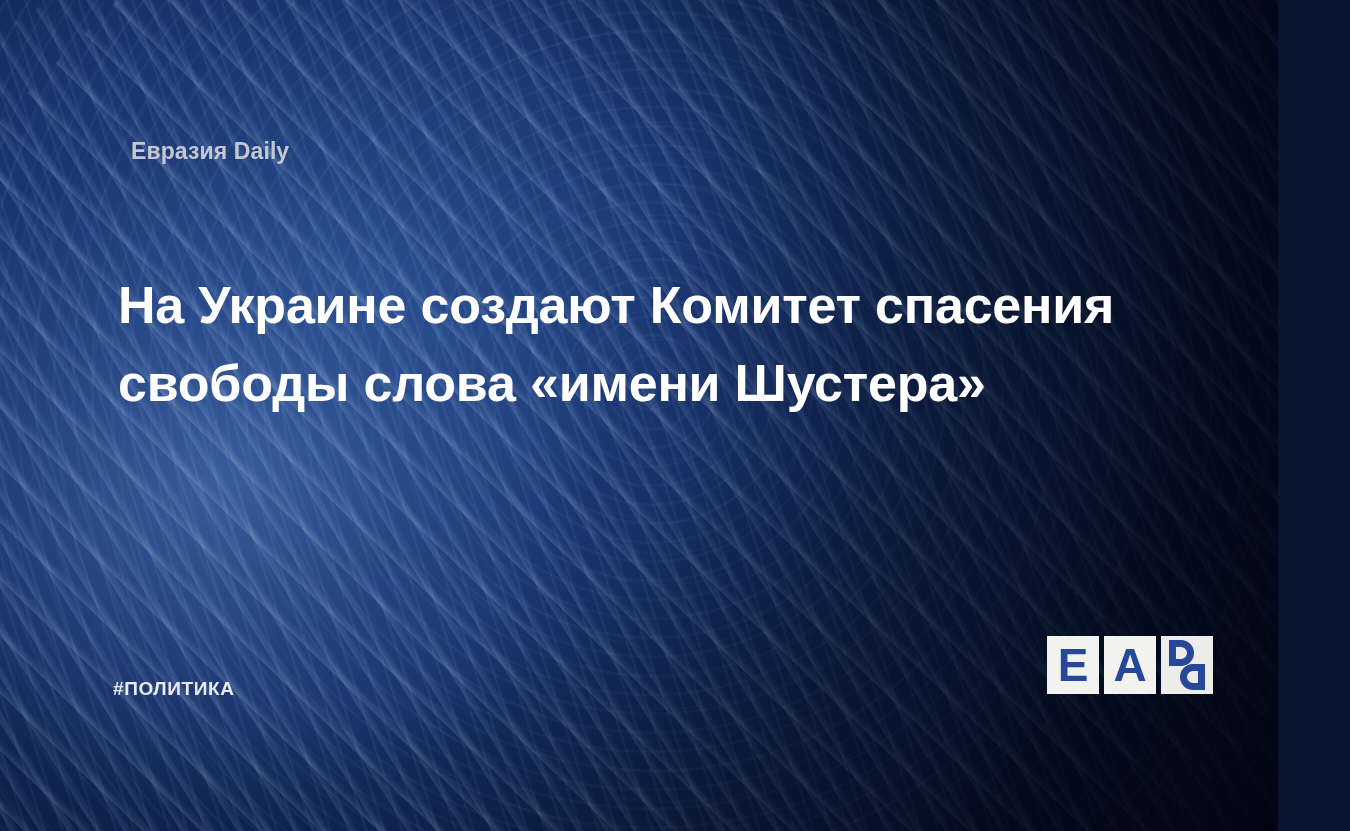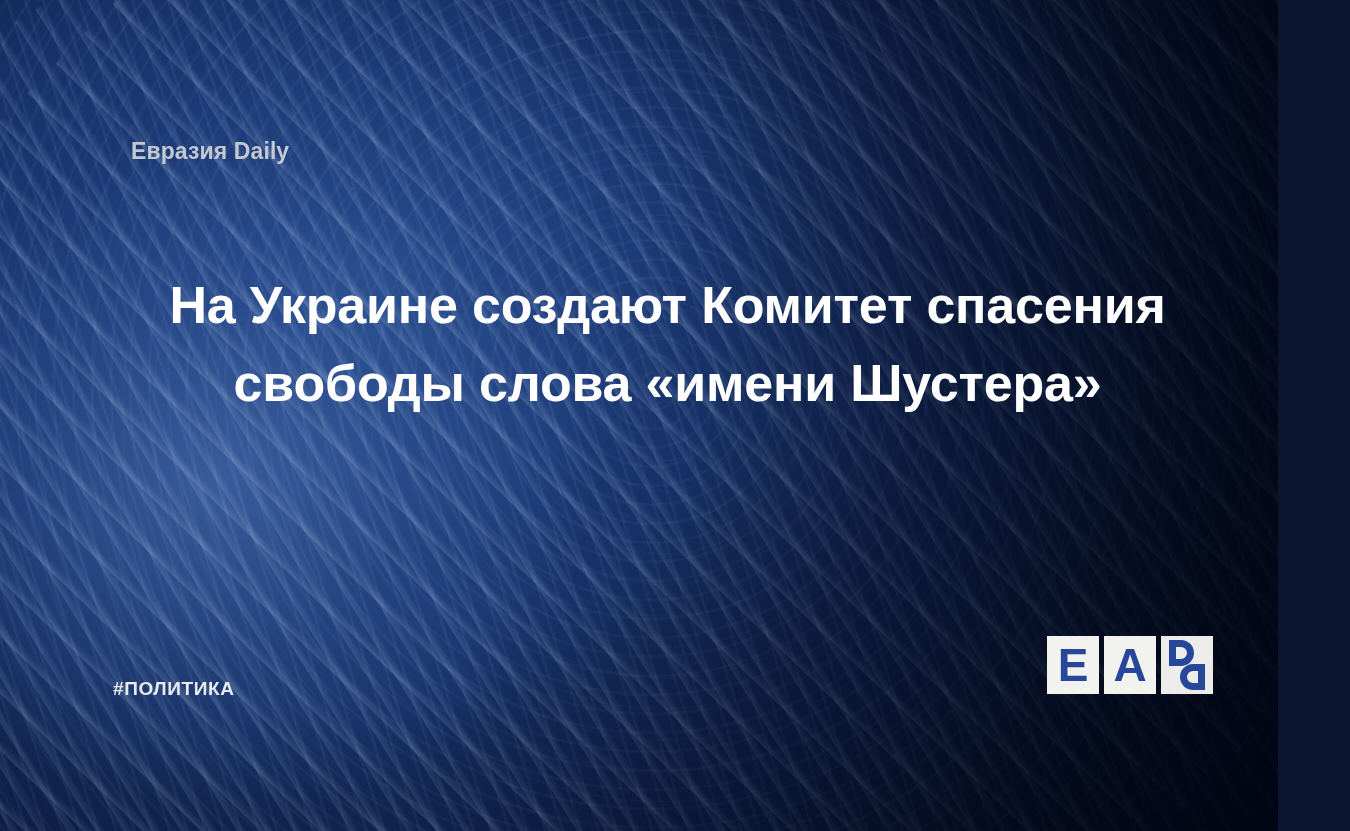--- a/index.html
+++ b/index.html
@@ -12,21 +12,20 @@
     background: #0a1530;
     font-family: "Liberation Sans", sans-serif;
   }
 
   .card {
     position: relative;
     width: 1278px;
     height: 831px;
     overflow: hidden;
     background: #701a75;
-    text-align: center;
   }
 
   
   .bg-base {
     position: absolute; inset: 0;
     background:
       radial-gradient(ellipse 520px 460px at 17% 58%, rgba(86,124,188,0.50) 0%, rgba(64,100,165,0.26) 38%, rgba(30,58,120,0.0) 72%),
       radial-gradient(ellipse 700px 620px at 30% 34%, rgba(48,86,152,0.55) 0%, rgba(32,64,126,0.25) 45%, rgba(14,34,84,0) 78%),
       radial-gradient(ellipse 1100px 900px at 26% 40%, #1d3d7d 0%, #18336c 34%, #102450 60%, #081734 82%, #04102a 100%),
       linear-gradient(128deg, #1a3873 0%, #16306a 26%, #102350 56%, #07142f 82%, #030c22 100%);
@@ -122,21 +121,21 @@
     left: 131px; top: 138px;
     font-size: 23px;
     font-weight: 700;
     letter-spacing: .1px;
     color: #c3c8d1;
     white-space: nowrap;
   }
 
   .headline {
     position: absolute;
-    left: 130px; top: 266px;
+    left: 118px; top: 266px;
     width: 1075px;
     font-size: 52px;
     line-height: 78px;
     font-weight: 700;
     color: #ffffff;
     letter-spacing: -0.2px;
   }
 
   .tag {
     position: absolute;

